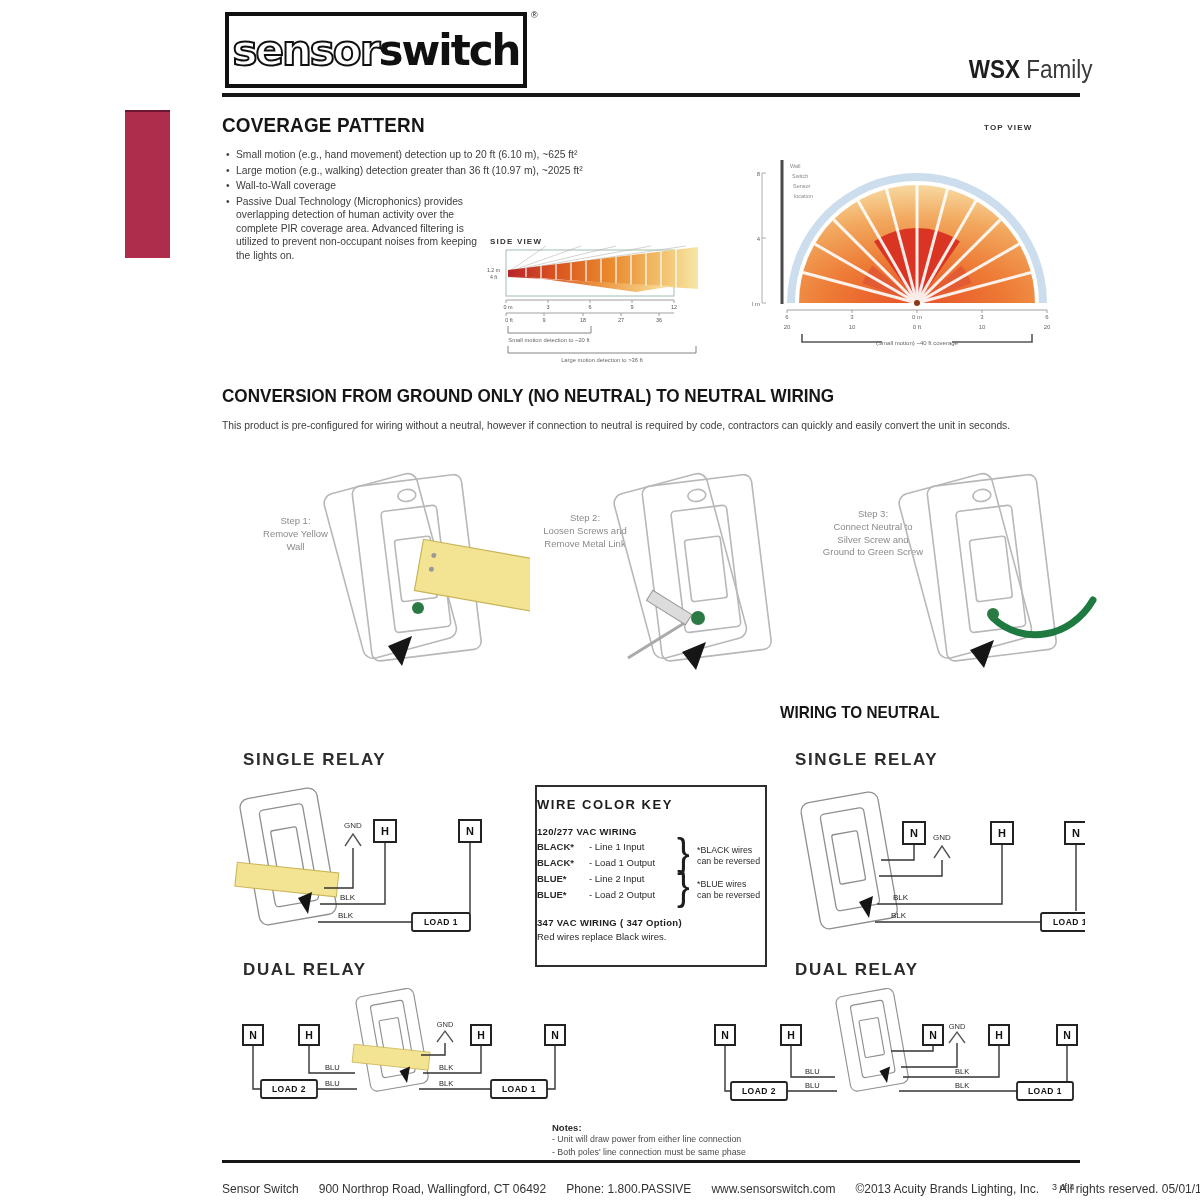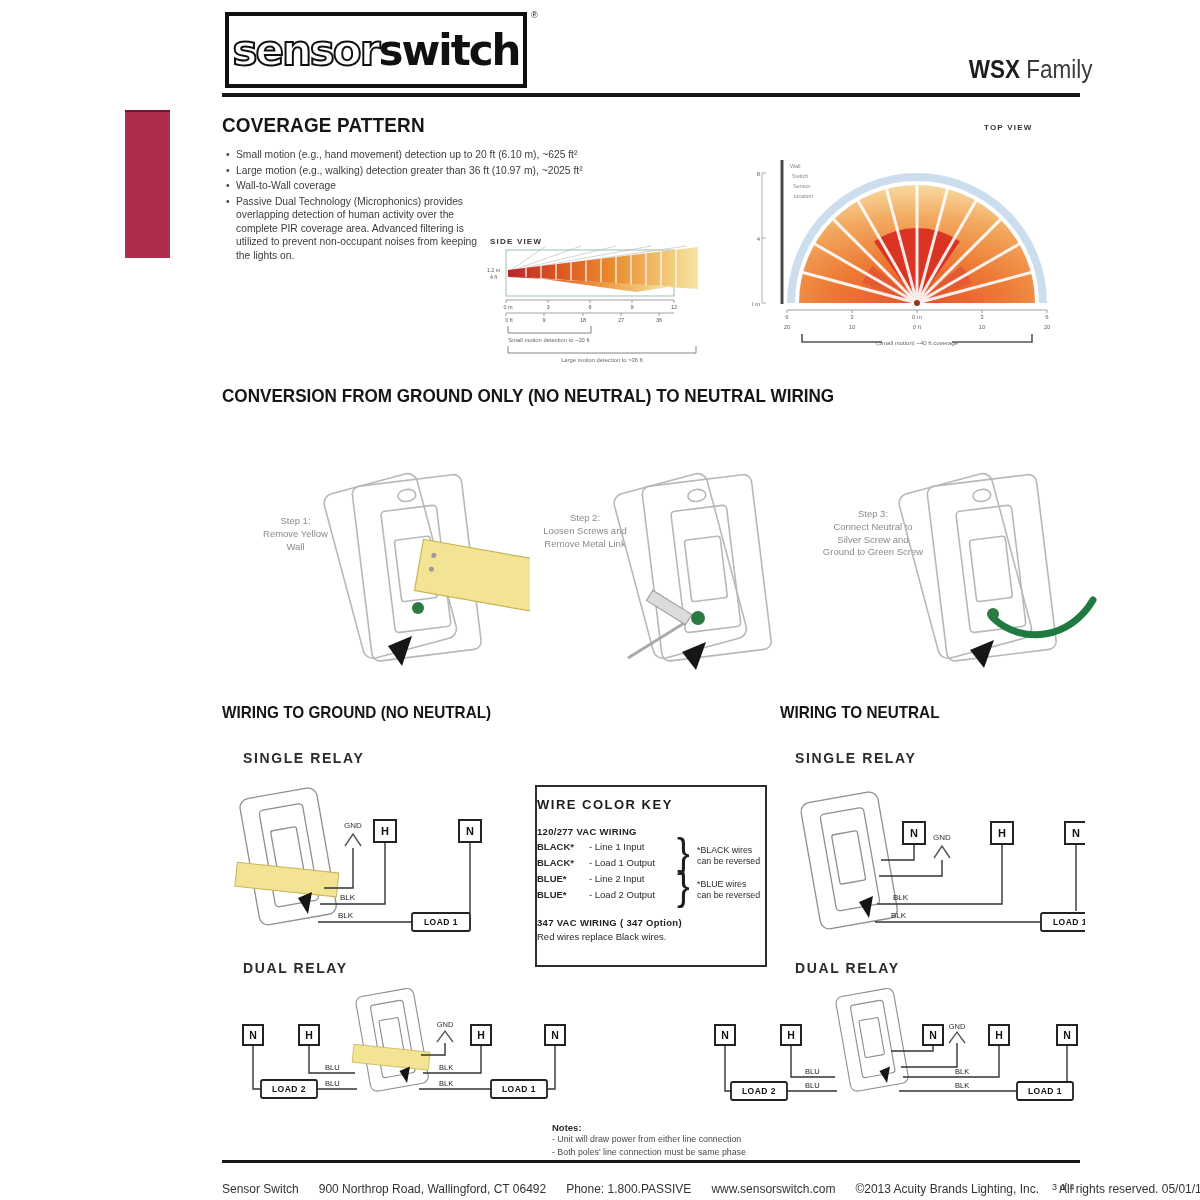--- a/index.html
+++ b/index.html
@@ -6,21 +6,21 @@
   html,body { background:#fff; }
   #page {
     position:relative; width:1200px; height:1200px; background:#fff;
     font-family:"Liberation Sans", sans-serif; color:#222; overflow:hidden;
   }
   .abs { position:absolute; }
   .condensed { display:inline-block; transform:scaleX(.9); transform-origin:left center; }
   .h1 { font-size:21px; font-weight:800; color:#161616; letter-spacing:.2px; }
   .h2 { font-size:19px; font-weight:800; color:#161616; }
   .h3 { font-size:17px; font-weight:800; color:#161616; }
-  .sub { font-size:14px; font-weight:800; letter-spacing:1.6px; color:#2b2b2b; }
+  .sub { font-size:17px; font-weight:800; letter-spacing:1.6px; color:#2b2b2b; }
   .body-txt { font-size:10.3px; color:#3d3d3d; line-height:1.32; }
   ul.bullets { list-style:none; }
   ul.bullets li { padding-left:10px; position:relative; margin-bottom:2px; }
   ul.bullets li::before { content:"•"; position:absolute; left:0; top:0; color:#3d3d3d; }
   .logo-box {
     display:flex; align-items:center; justify-content:center;
     border:4px solid #101010; background:#fff;
   }
   .logo-sensor {
     font-family:"DejaVu Sans", sans-serif; font-size:42px; font-weight:800;
@@ -229,20 +229,21 @@
       <text x="295" y="211">20</text>
     </g>
     <polyline points="50,216 50,224 130,224" fill="none" stroke="#555" stroke-width="1.6"></polyline>
     <polyline points="200,224 280,224 280,216" fill="none" stroke="#555" stroke-width="1.6"></polyline>
     <text x="165" y="227" font-size="6" fill="#666" text-anchor="middle">(Small motion) ~40 ft coverage</text>
   </svg>
 
   <div class="abs" style="left:222px; top:385px;">
     <span class="h2 condensed">CONVERSION FROM GROUND ONLY (NO NEUTRAL) TO NEUTRAL WIRING</span>
   </div>
+  <div class="abs body-txt" style="left:222px; top:419px; width:858px;">This product is pre-configured for wiring without a neutral, however if connection to neutral is required by code, contractors can quickly and easily convert the unit in seconds.</div>
 
   <div class="abs step-label" style="left:238px; top:515px; width:115px;">
     <div>Step 1:</div>
       <div>Remove Yellow</div>
       <div>Wall</div>
   </div>
   <div class="abs step-label" style="left:525px; top:512px; width:120px;">
     <div>Step 2:</div>
       <div>Loosen Screws and</div>
       <div>Remove Metal Link</div>
@@ -305,23 +306,20 @@
         <rect x="88" y="58" width="56" height="122" rx="4"></rect>
         <rect x="98" y="88" width="36" height="62" rx="3"></rect>
         <ellipse cx="116" cy="45" rx="9" ry="6"></ellipse>
       </g>
     </g>
     <path d="M118,168 C148,196 196,188 218,150" stroke="#1e7a40" stroke-width="7" fill="none" stroke-linecap="round"></path>
     <circle cx="118" cy="164" r="6" fill="#2c7a43"></circle>
     <polygon points="95,200 119,190 109,218" fill="#161616"></polygon>
   </svg>
 
-  <div class="abs" style="left:222px; top:703px;">
-    <span class="h3 condensed">WIRING TO GROUND (NO NEUTRAL)</span>
-  </div>
   <div class="abs" style="left:780px; top:703px;">
     <span class="h3 condensed">WIRING TO NEUTRAL</span>
   </div>
   <div class="abs sub" style="left:243px; top:750px;">SINGLE RELAY</div>
   <div class="abs sub" style="left:795px; top:750px;">SINGLE RELAY</div>
   <div class="abs sub" style="left:243px; top:960px;">DUAL RELAY</div>
   <div class="abs sub" style="left:795px; top:960px;">DUAL RELAY</div>
 
   <svg class="abs" style="left:232px; top:778px;" width="300" height="190" viewBox="0 0 300 190">
     <g transform="translate(4,8)">

